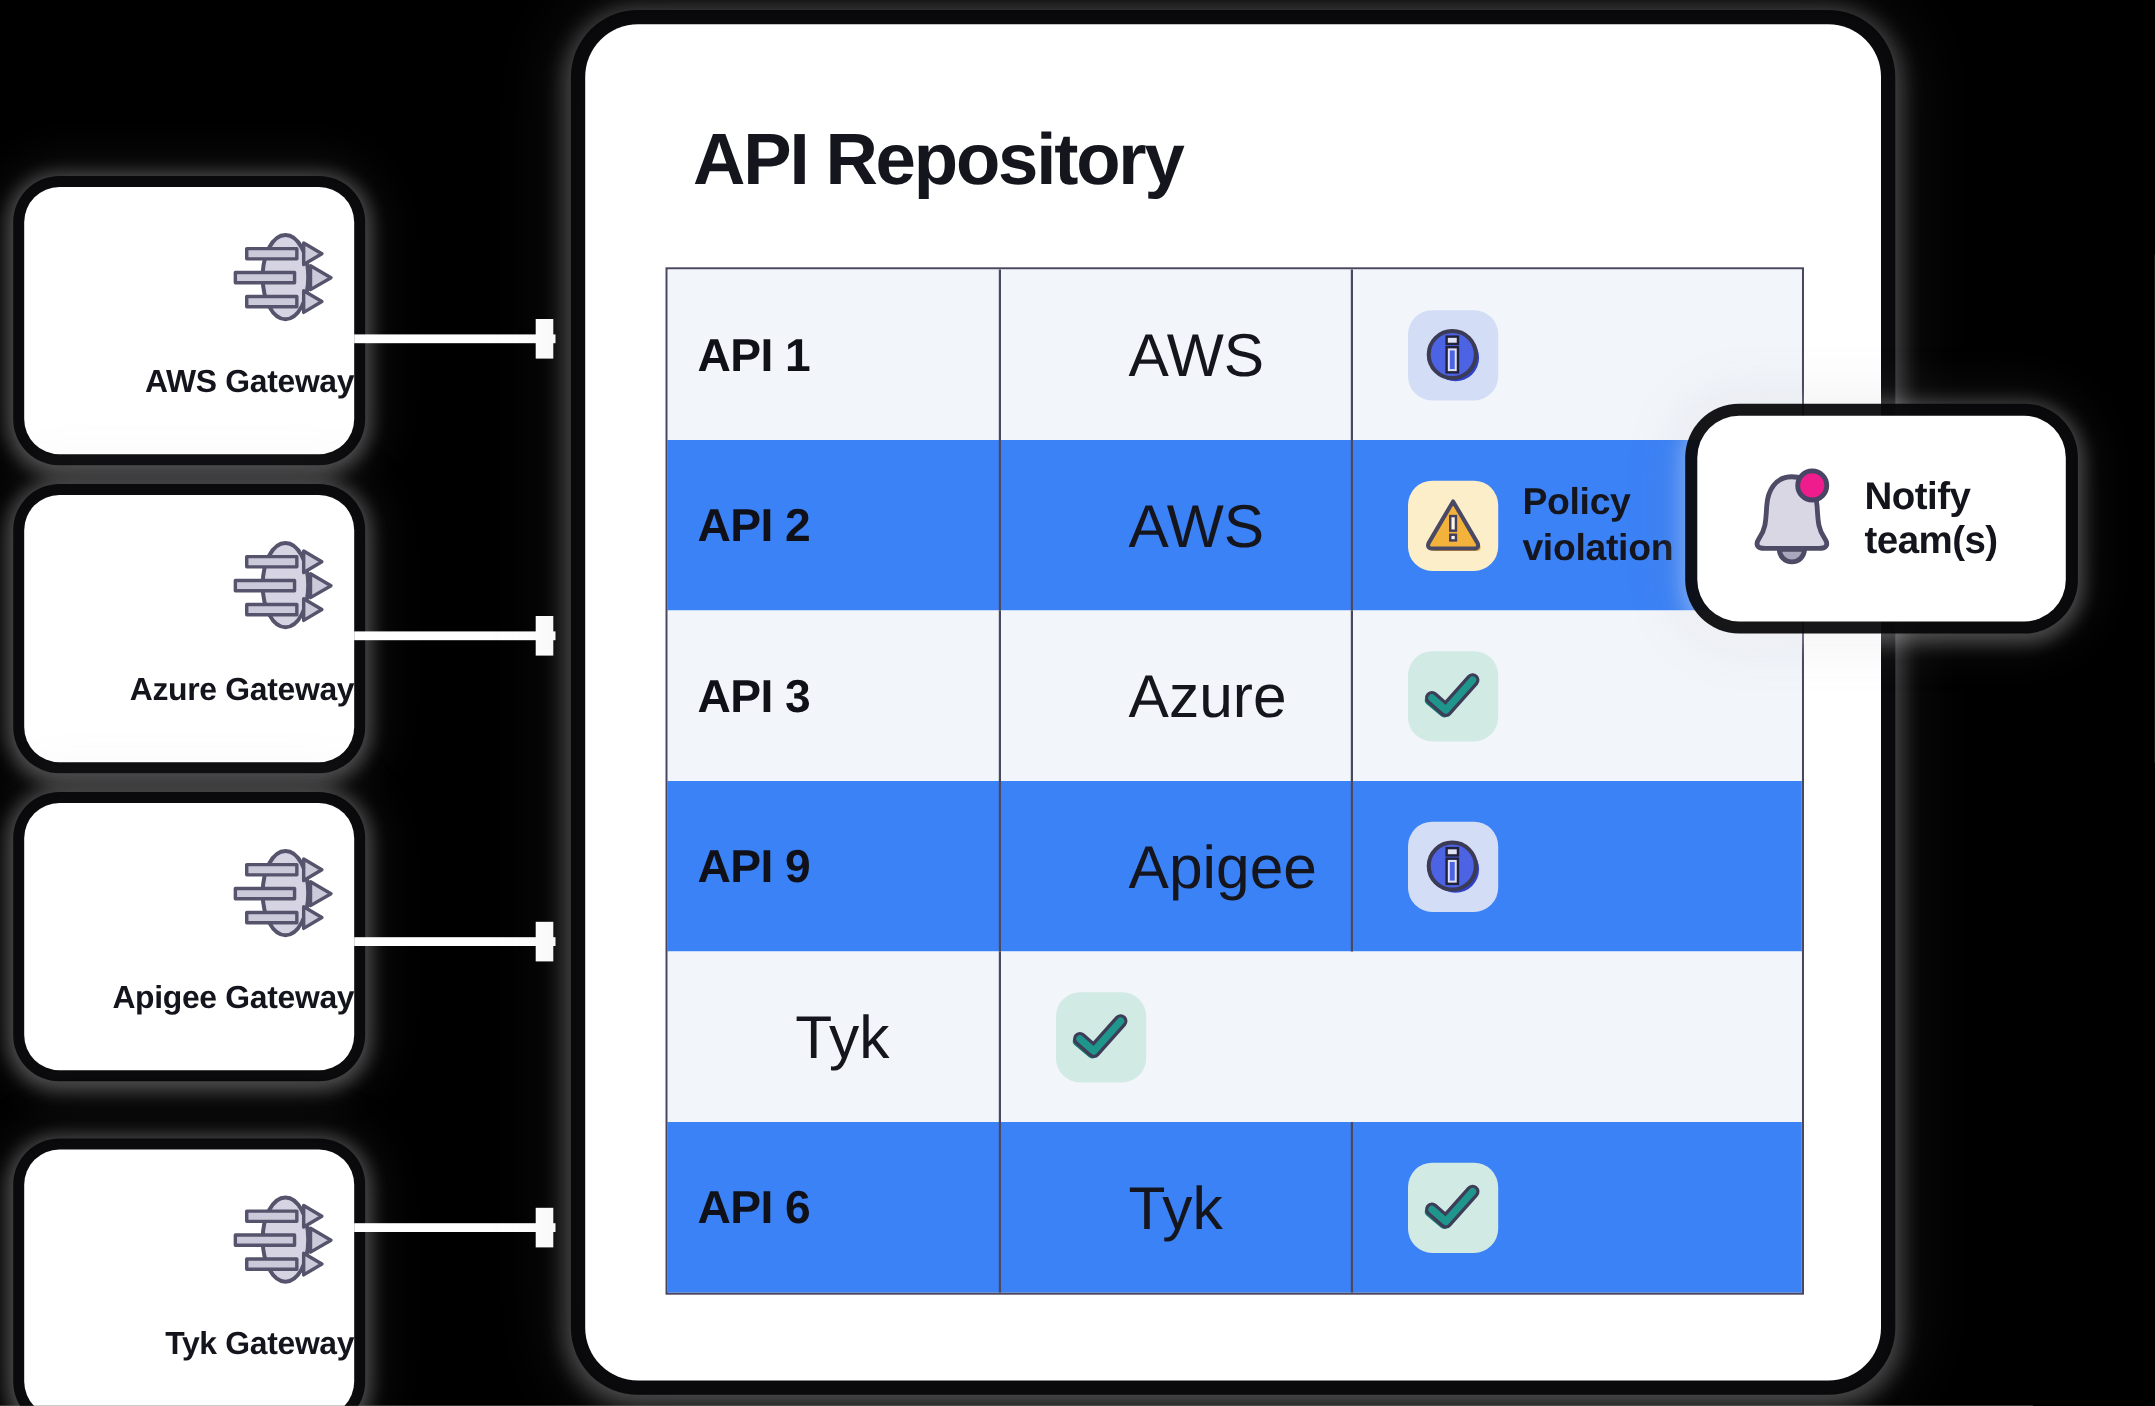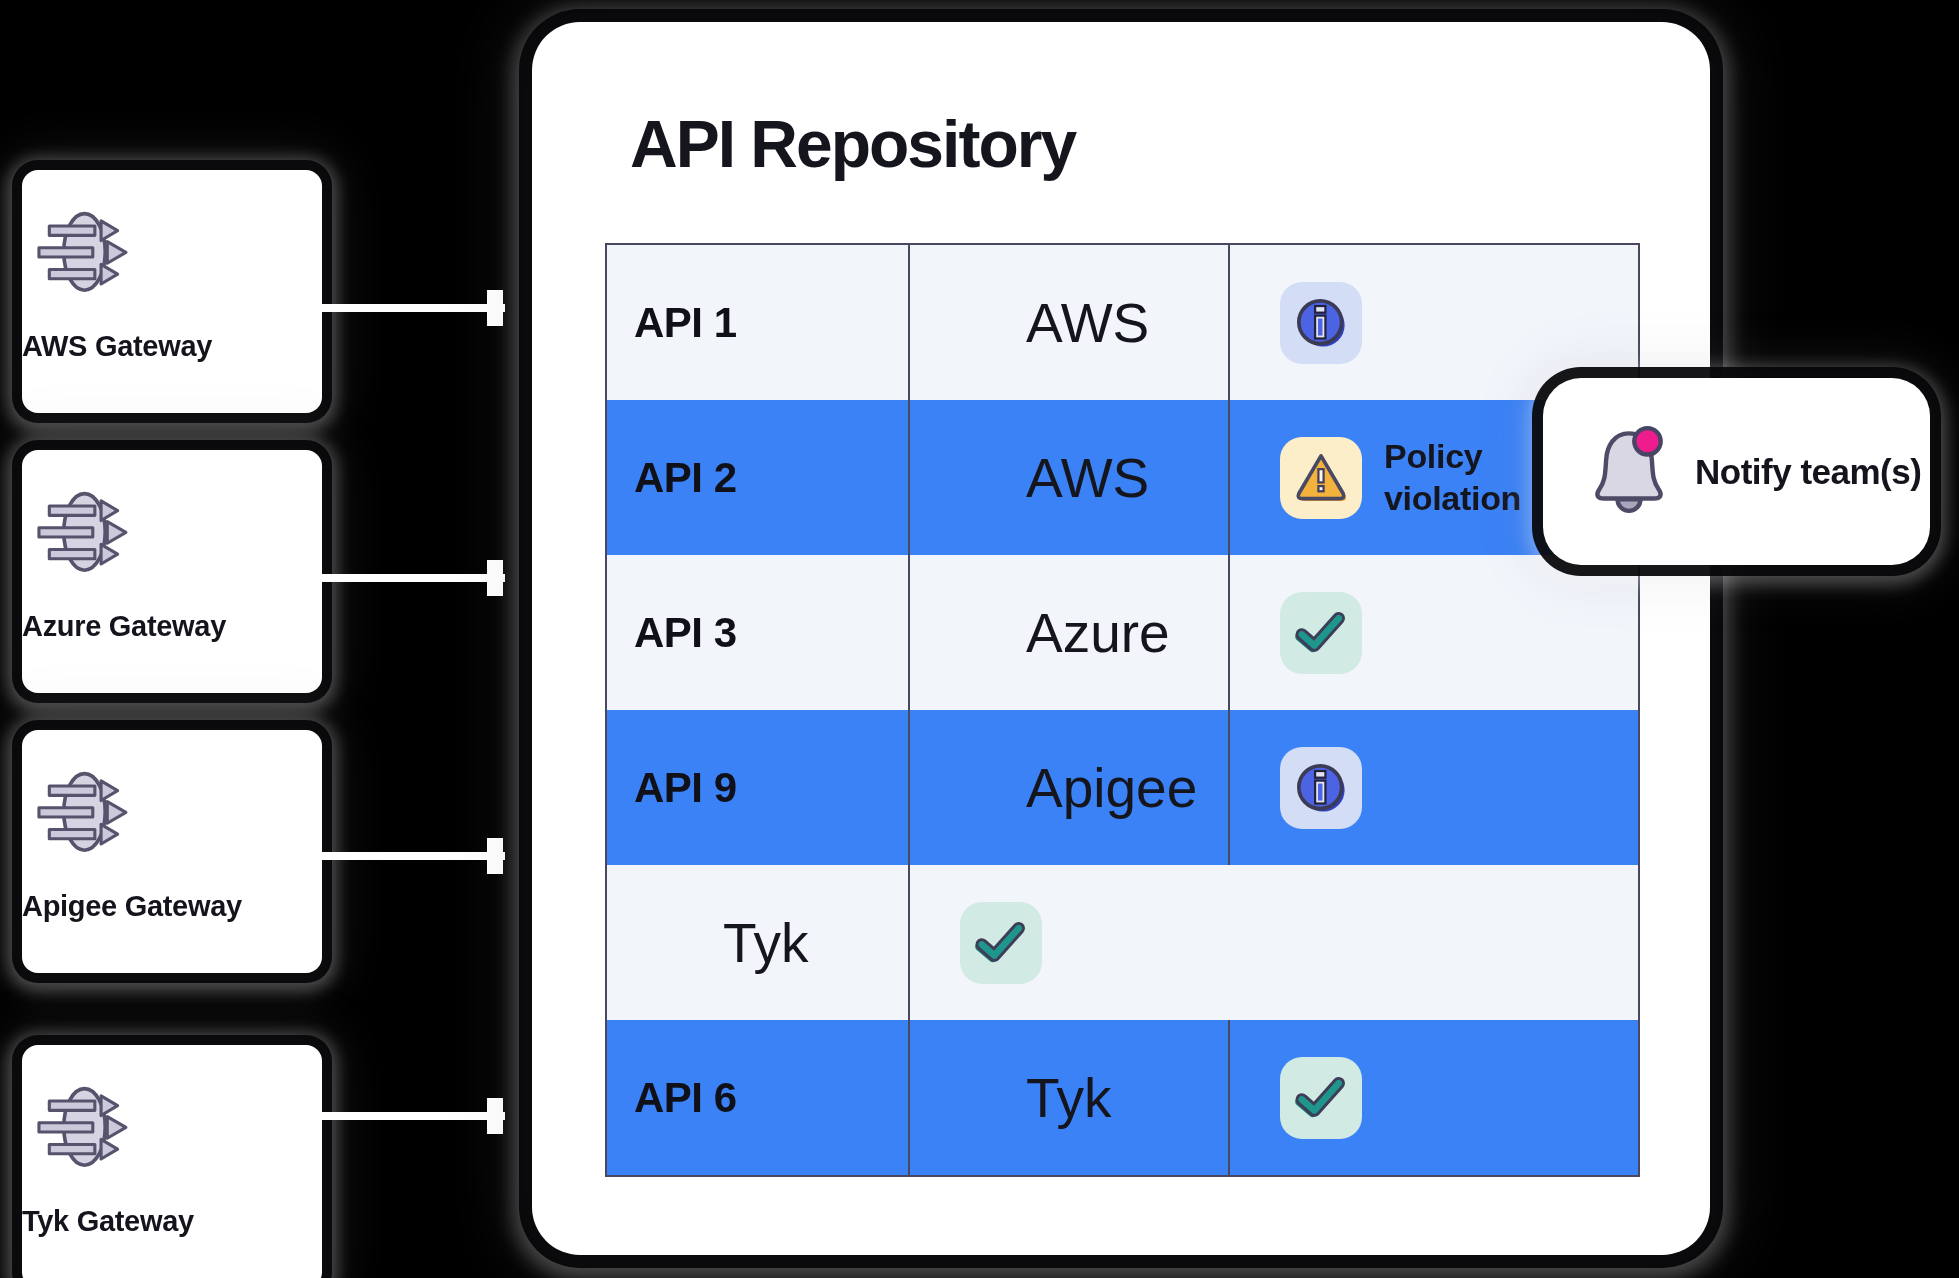--- a/index.html
+++ b/index.html
@@ -6,25 +6,25 @@
   body{
     width:1959px;height:1278px;position:relative;overflow:hidden;
     background:#000;
     font-family:"Liberation Sans", sans-serif;
   }
   .stage{position:absolute;inset:0;}
 
   
   .gateway-card{
     position:absolute;left:22px;width:300px;height:243px;
-    background:#fff;border-radius:16px;
+    background:#fff;border-radius:32px;
     box-shadow:0 0 0 10px rgba(5,5,8,0.92),
                0 3px 16px 15px rgba(255,255,255,0.28),
                0 0 44px 26px rgba(150,150,160,0.10);
-    display:flex;flex-direction:column;align-items:flex-start;
+    display:flex;flex-direction:column;align-items:flex-end;
   }
   .gateway-card .gw-icon{margin-top:26px;}
   .gateway-label{
     margin-top:12px;font-size:29px;font-weight:700;color:#14141d;letter-spacing:-0.3px;
   }
 
   
   .connector{
     position:absolute;left:322px;width:183px;height:8px;background:var(--connector,#fff);
   }
@@ -64,21 +64,21 @@
   .status-badge{
     width:82px;height:82px;border-radius:22px;flex:0 0 auto;
     display:flex;align-items:center;justify-content:center;
   }
   .status-note{
     font-size:34px;font-weight:700;color:#15151e;line-height:1.22;width:180px;letter-spacing:-0.3px;
   }
 
   
   .notify-card{
-    position:absolute;left:1543px;top:378px;width:387px;height:187px;
+    position:absolute;left:1543px;top:378px;width:335px;height:187px;
     background:#fff;border-radius:38px;z-index:5;
     box-shadow:0 0 0 11px rgba(5,5,8,0.93),
                0 4px 16px 16px rgba(255,255,255,0.26),
                0 0 44px 26px rgba(150,150,160,0.10);
     display:flex;align-items:center;padding-left:42px;gap:22px;box-sizing:border-box;
   }
   .notify-label{font-size:35px;font-weight:700;color:#14141d;letter-spacing:-0.5px;}
 </style>
 </head>
 <body style="background: rgb(0, 0, 0);">

